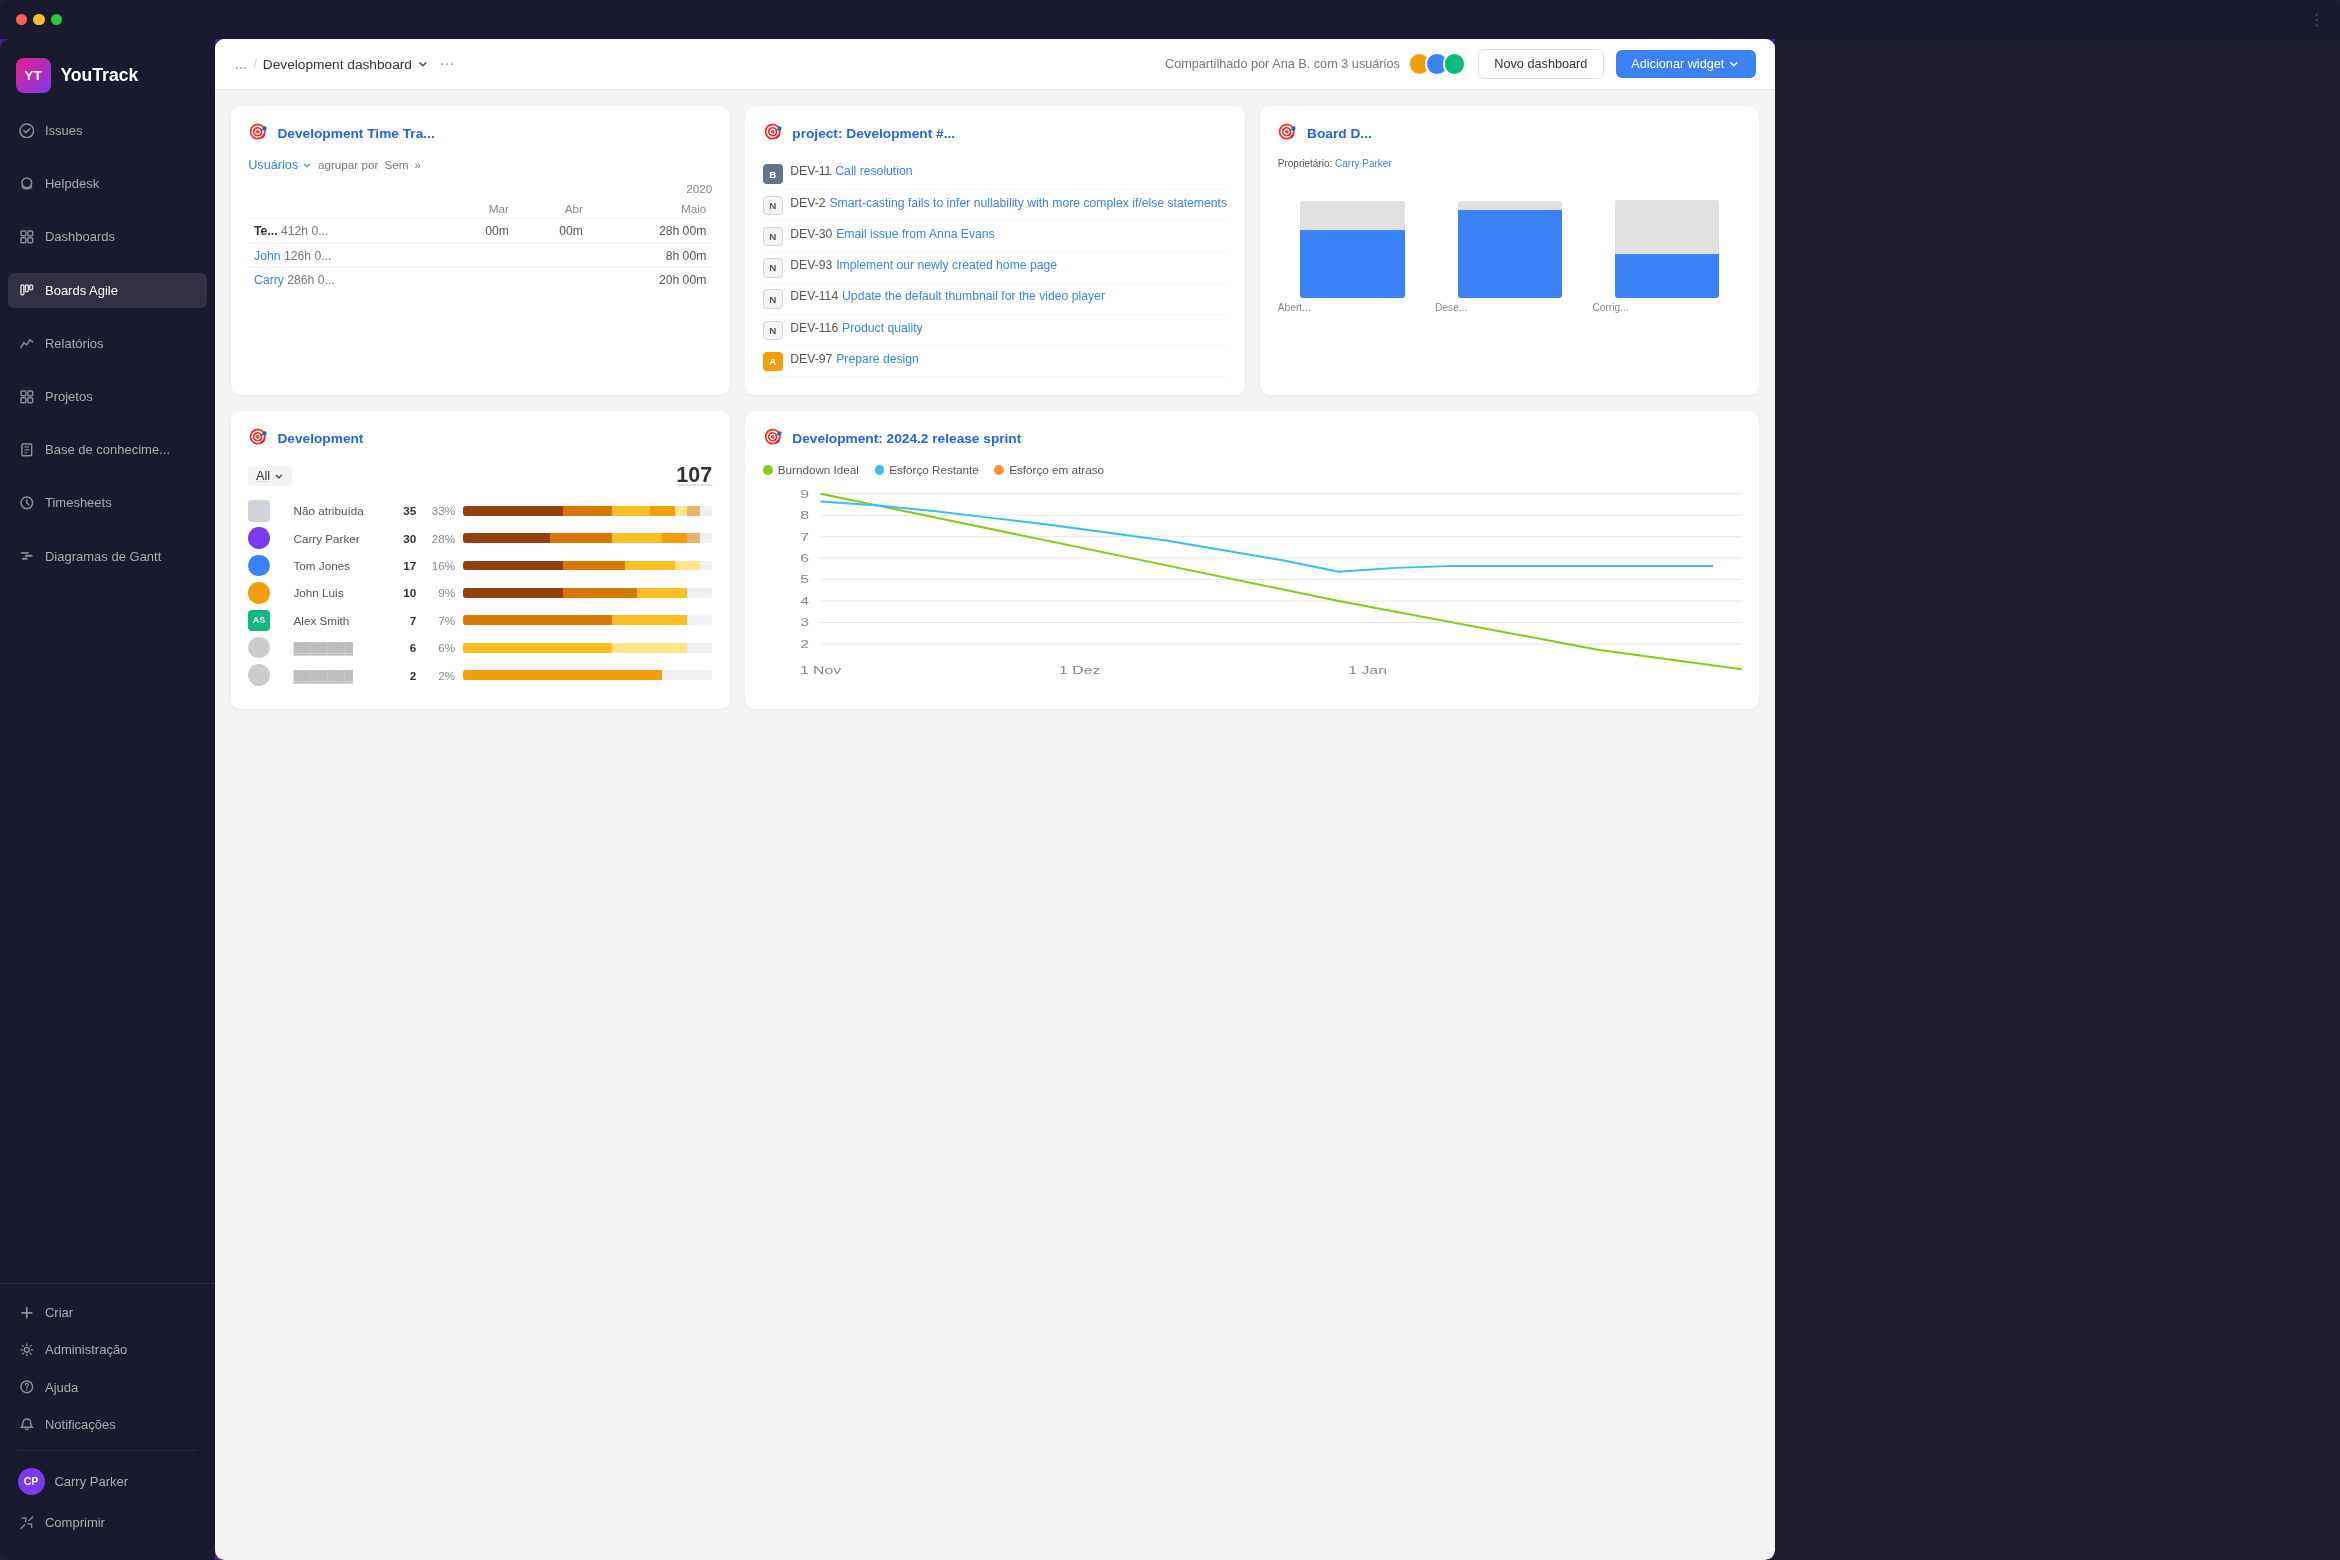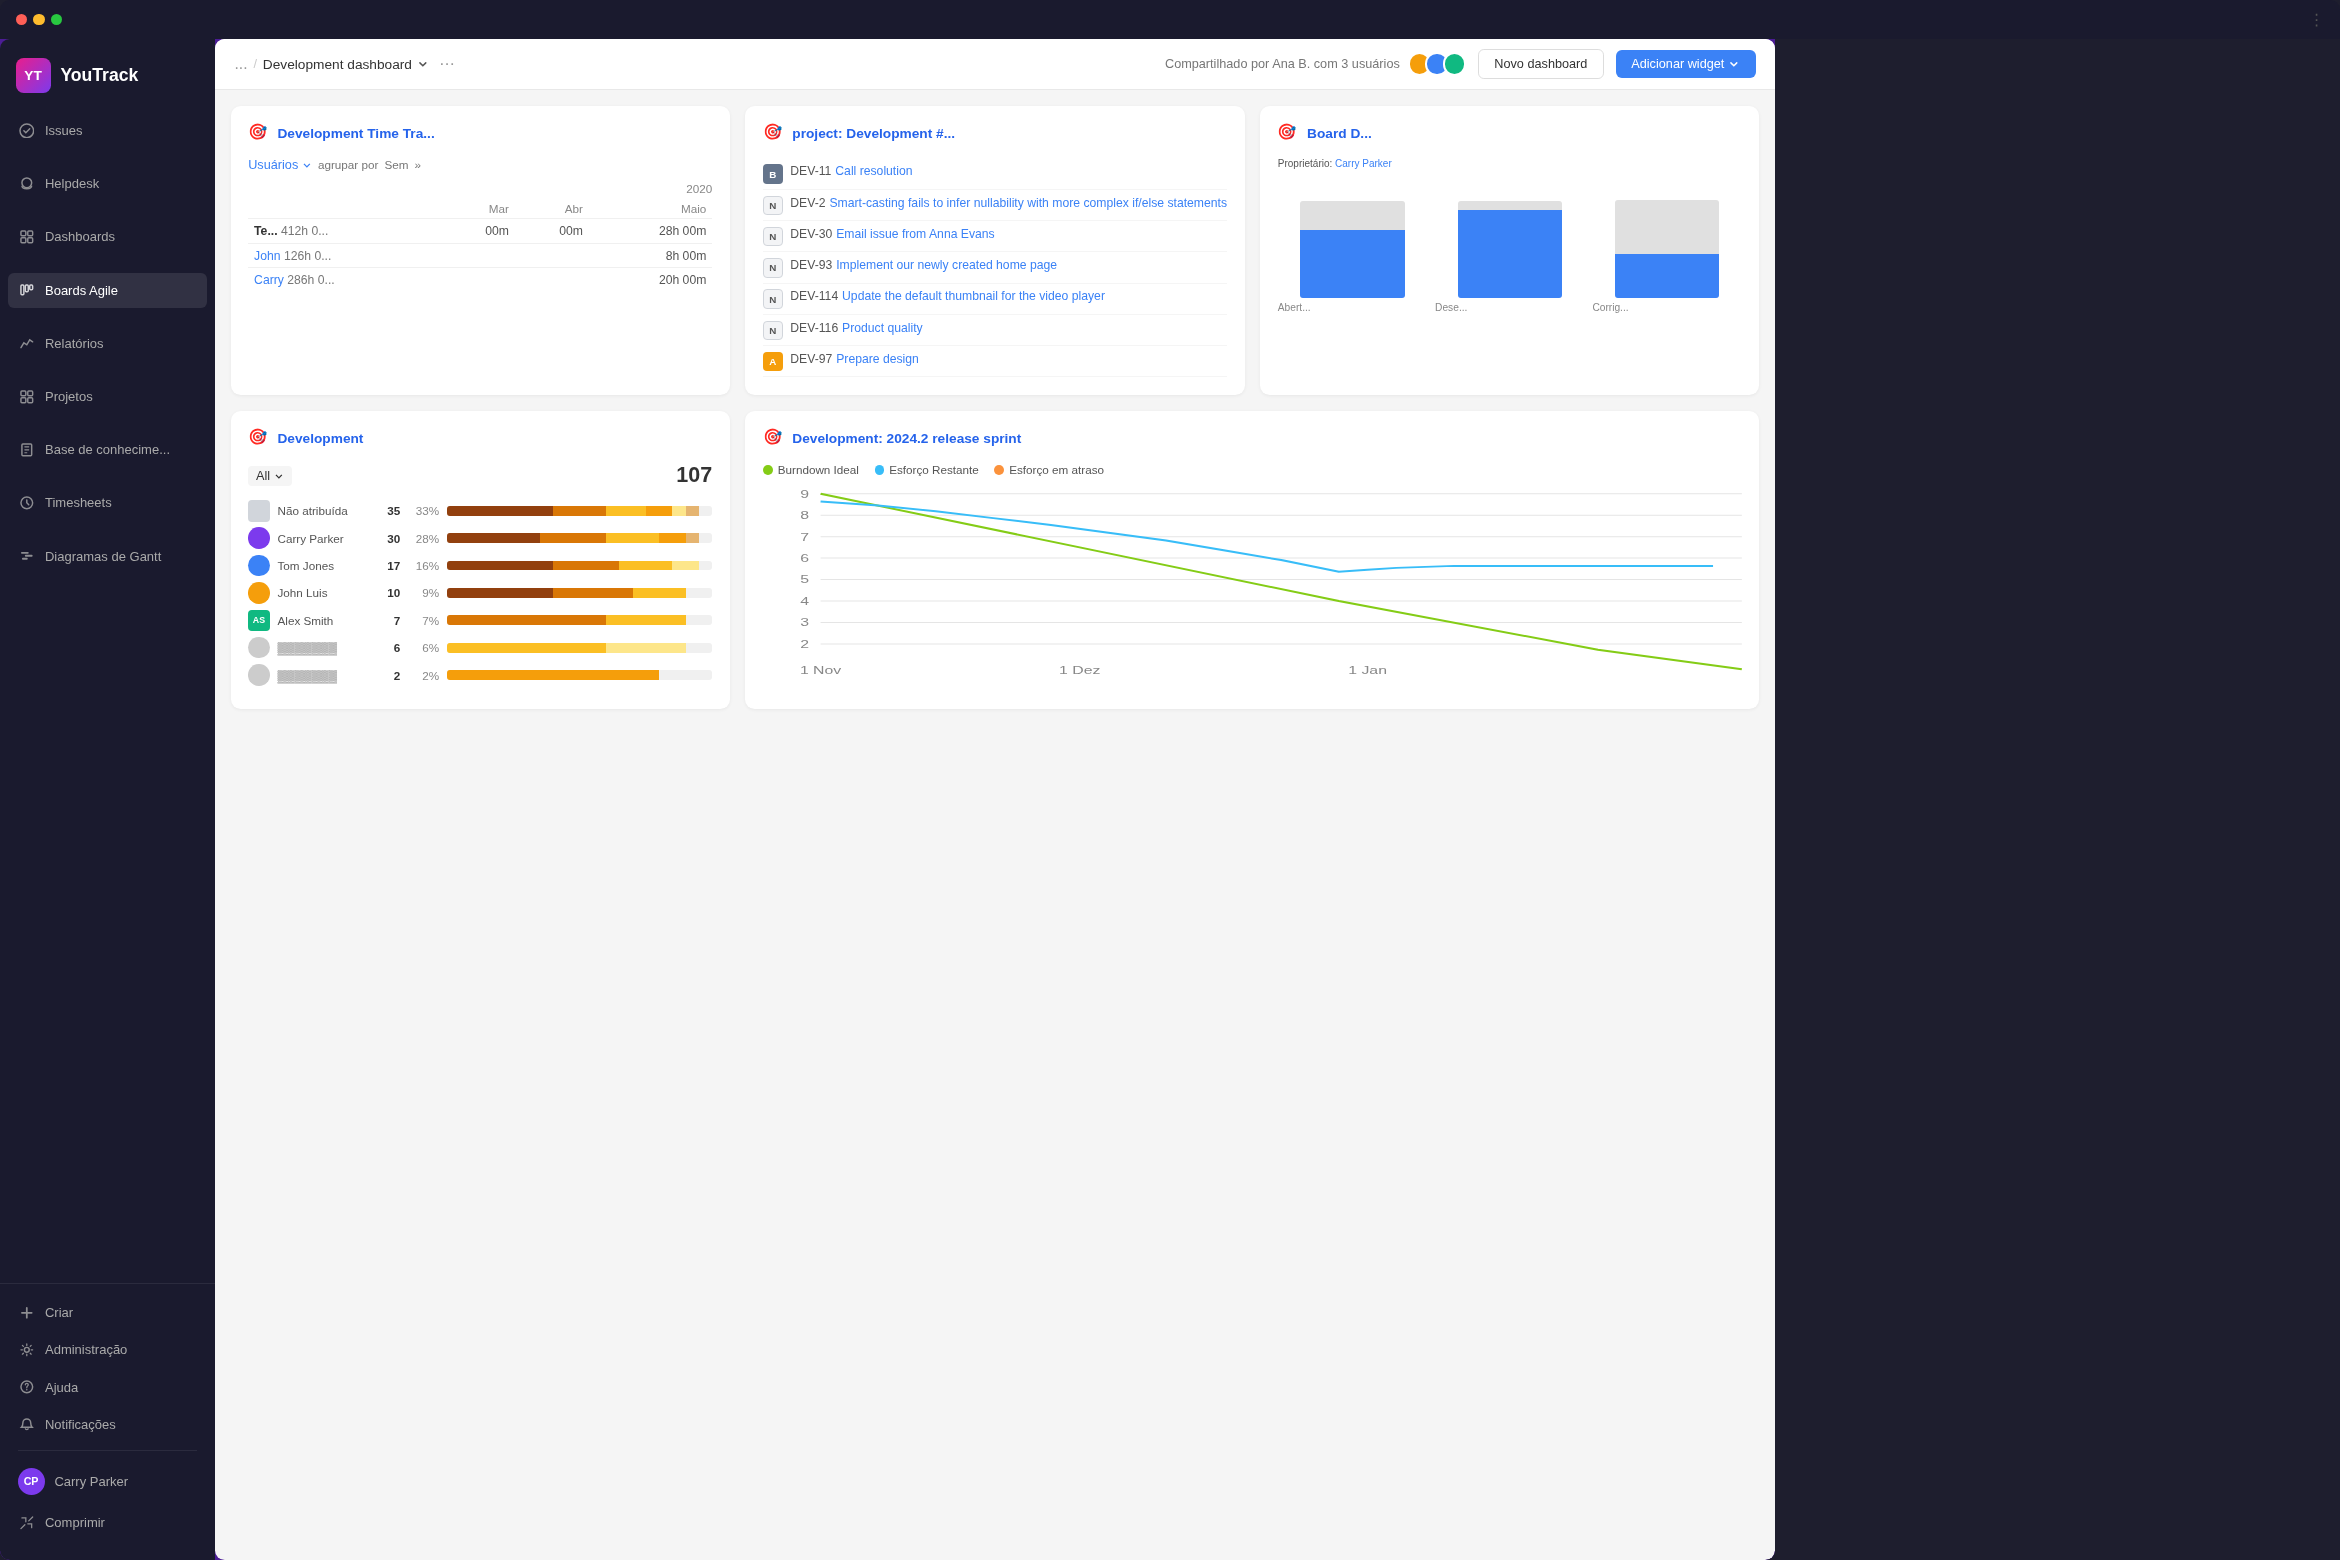--- a/index.html
+++ b/index.html
@@ -80,26 +80,26 @@
     .owner-name { color: #3b82f6; cursor: pointer; }
     .board-chart { display: flex; align-items: flex-end; gap: 7.8px; height: 117px; margin-top: 7.8px; }
     .bar-group { display: flex; flex-direction: column; align-items: flex-start; gap: 0; flex: 1; }
     .bar-container { display: flex; flex-direction: column; align-items: center; justify-content: flex-end; height: 98px; width: 100%; }
     .bar-top { background: #e0e0e0; border-radius: 2.9px 2.9px 0 0; width: 70%; }
     .bar-bottom { background: #3b82f6; border-radius: 0 0 2.9px 2.9px; width: 70%; }
     .bar-label { font-size: 10.2px; color: #888; margin-top: 3.9px; text-align: center; }
 
     
     .dev-widget { grid-column: 1; grid-row: 2; }
-    .dev-header-row { display: flex; align-items: center; gap: 20px; margin-bottom: 11.7px; }
+    .dev-header-row { display: flex; align-items: center; gap: 20px; margin-bottom: 11.7px; text-decoration: underline; }
     .all-filter { display: flex; align-items: center; gap: 3.9px; color: #333; font-size: 12.7px; cursor: pointer; background: #f5f5f5; border-radius: 3.9px; padding: 2.9px 7.8px; }
     .total-count { font-size: 21.5px; font-weight: 700; color: #333; margin-left: auto; }
     .dist-row { display: flex; align-items: center; gap: 7.8px; margin-bottom: 5.9px; }
     .dist-avatar { width: 21.5px; height: 21.5px; border-radius: 50%; background: #ccc; flex-shrink: 0; }
-    .dist-name { width: 88px; font-size: 11.7px; color: #555; }
+    .dist-name { width: 88px; font-size: 11.7px; color: #555; margin-left: 16px; }
     .dist-count { width: 27px; text-align: right; font-size: 11.7px; color: #333; font-weight: 600; }
     .dist-pct { width: 31px; text-align: right; font-size: 11.7px; color: #888; }
     .dist-bar-container { flex: 1; height: 9.8px; background: #f0f0f0; border-radius: 2.9px; overflow: hidden; display: flex; }
     .dist-bar-seg { height: 100%; }
 
     
     .sprint-widget { grid-column: 2 / 4; grid-row: 2; }
     .sprint-legend { display: flex; gap: 15.6px; margin-bottom: 7.8px; }
     .legend-item { display: flex; align-items: center; gap: 4.9px; font-size: 11.7px; color: #555; }
     .legend-dot { width: 9.8px; height: 9.8px; border-radius: 50%; }

